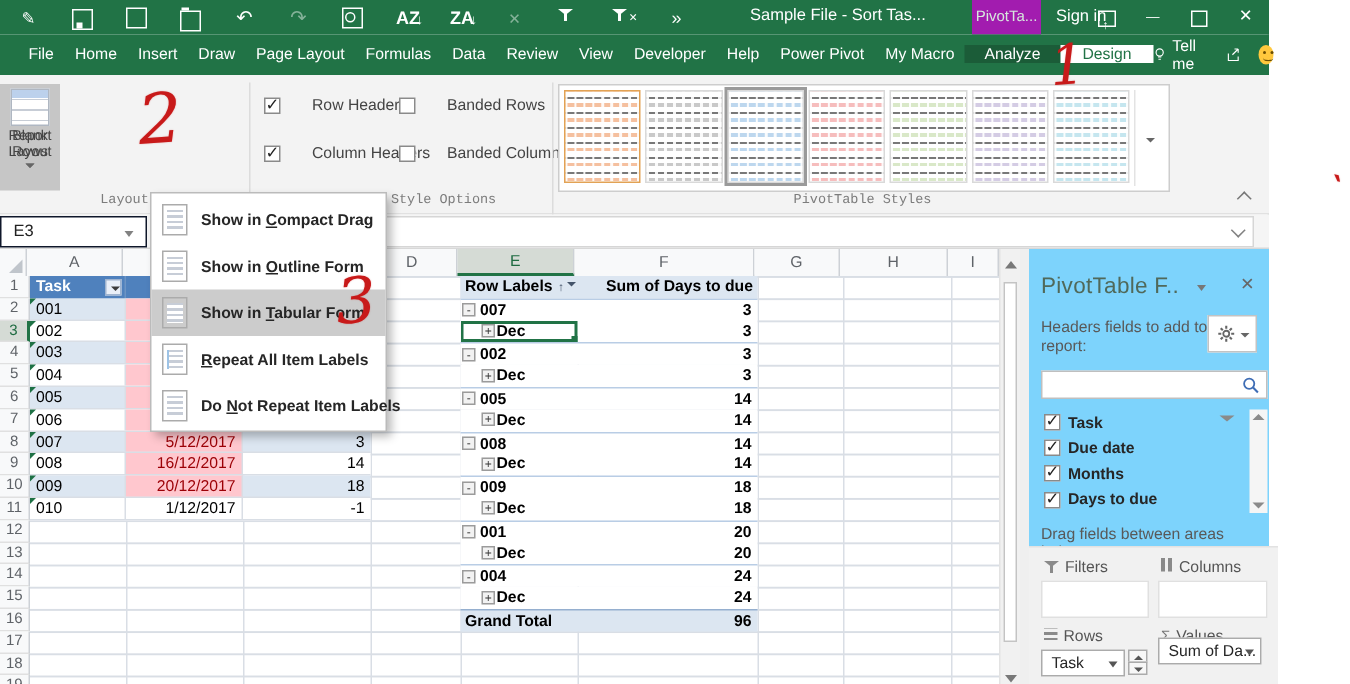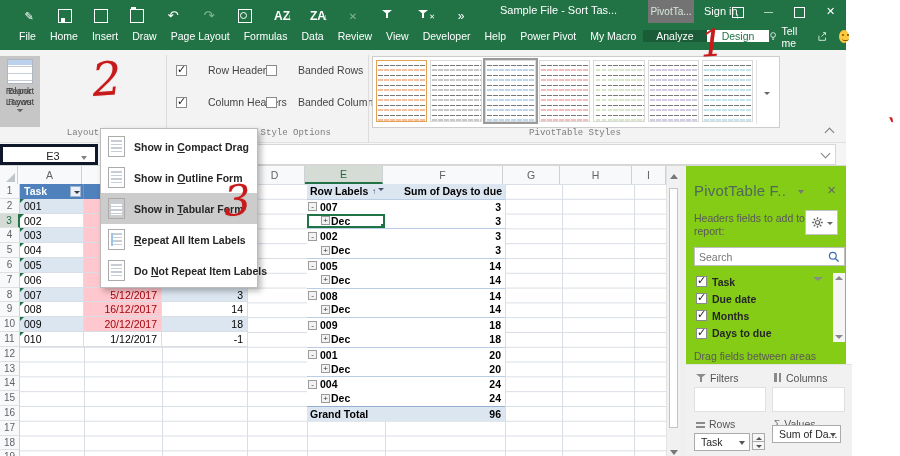--- a/index.html
+++ b/index.html
@@ -3,21 +3,21 @@
 <meta charset="utf-8">
 <style>
   * { margin:0; padding:0; box-sizing:border-box; }
   html,body { background:#fff; }
   body { font-family:"Liberation Sans","DejaVu Sans",sans-serif; }
   #stage { position:relative; width:900px; height:456px; overflow:hidden; background:#fff; }
   .win { position:absolute; left:0; top:0; width:846px; height:456px; background:#fff; border-right:1px solid #9DB3A6; }
 
   
   .titlebar { position:absolute; left:0; top:0; width:846px; height:23px; background:#217346; }
-  .qat { position:absolute; left:22px; top:0; height:23px; display:flex; align-items:flex-end; gap:22px; color:#fff; }
+  .qat { position:absolute; left:12px; top:0; height:23px; display:flex; align-items:center; gap:22px; color:#fff; }
   .qat .qi { width:14px; height:14px; position:relative; display:inline-block; font-size:12px; line-height:14px; text-align:center; color:#fff; }
   .qi.dim { opacity:.45; }
   .qi-pen::before { content:"✎"; font-size:11px; }
   .qi-save { border:1.5px solid #fff; width:11px; height:11px; margin-top:2px; }
   .qi-save::after { content:""; position:absolute; left:2px; bottom:0; width:4px; height:4px; background:#fff; }
   .qi-new { border:1.5px solid #fff; width:9px; height:12px; margin-top:1px; }
   .qi-open { width:12px; height:8px; border:1.5px solid #fff; margin-top:4px; }
   .qi-open::before { content:""; position:absolute; top:-3px; left:0; width:5px; height:2px; background:#fff; }
   .qi-undo::before { content:"↶"; font-size:13px; }
   .qi-redo::before { content:"↷"; font-size:13px; }
@@ -26,21 +26,21 @@
   .qi-sort { display:flex; flex-direction:column; line-height:6px; font-size:7px; font-weight:bold; width:10px; }
   .qi-sort i { font-style:normal; }
   .qi-sort::after { content:"↓"; position:absolute; right:-4px; top:1px; font-size:9px; font-weight:normal; }
   .qi-clear2::before { content:"✕"; font-size:10px; }
   .funnel { position:relative; display:inline-block; width:10px; height:10px; }
   .funnel::before { content:""; position:absolute; left:0; top:1px; border-left:5px solid transparent; border-right:5px solid transparent; border-top:4px solid currentColor; }
   .funnel::after { content:""; position:absolute; left:4px; top:4px; width:2px; height:5px; background:currentColor; }
   .qi-filterx .x2 { position:absolute; right:-3px; bottom:-1px; font-size:7px; font-weight:bold; }
   .qi-more::before { content:"»"; font-size:12px; }
   .doc-title { position:absolute; left:500px; top:4px; color:#fff; font-size:11px; }
-  .ctx-seg { position:absolute; left:648px; top:0; width:46px; height:23px; background:#737373; color:#D6E8DD; font-size:10px; line-height:23px; text-align:center; }
+  .ctx-seg { position:absolute; left:648px; top:0; width:46px; height:23px; background:#a21caf; color:#D6E8DD; font-size:10px; line-height:23px; text-align:center; }
   .signin { position:absolute; left:704px; top:5px; color:#fff; font-size:11px; }
   .winbtns { position:absolute; right:0; top:0; height:23px; display:flex; }
   .winbtns .wb { width:31px; height:23px; color:#fff; text-align:center; line-height:23px; font-size:11px; position:relative; }
   .wb-ropt::before { content:""; position:absolute; left:10px; top:7px; width:10px; height:9px; border:1px solid #fff; }
   .wb-ropt::after { content:"↑"; position:absolute; left:13px; top:5px; font-size:8px; }
   .wb-min::before { content:"—"; font-size:9px; }
   .wb-max::before { content:""; position:absolute; left:10px; top:7px; width:9px; height:9px; border:1px solid #fff; }
   .wb-close::before { content:"✕"; }
 
   
@@ -75,21 +75,21 @@
       repeating-linear-gradient(0deg,var(--c) 0 2px,rgba(0,0,0,0) 2px 5px,#787878 5px 6.5px,rgba(0,0,0,0) 6.5px 10px);
       background-color:#fff; }
   .thumb.first { border-color:#E2A254; }
   .thumb.selth { outline:2px solid #9A9A9A; outline-offset:0; }
   .gal-more { width:20px; display:flex; align-items:center; justify-content:center; border-left:1px solid #E3E3E3; }
   .collapse-chv { position:absolute; right:12px; top:76px; width:8px; height:8px; }
   .collapse-chv::before { content:""; position:absolute; left:0; top:3px; width:6px; height:6px; border-left:1.5px solid #777; border-top:1.5px solid #777; transform:rotate(45deg); }
 
   
   .fbar { position:absolute; left:0; top:143px; width:846px; height:23px; background:#F5F5F5; border-bottom:1px solid #D8D8D8; }
-  .namebox { position:absolute; left:0; top:1px; width:98px; height:21px; background:#fff; border:3px solid #0f172a; font-size:11px; color:#222; padding:3px 0 0 8px;text-align:center; }
+  .namebox { position:absolute; left:0; top:1px; width:98px; height:21px; background:#fff; border:1px solid #0f172a; font-size:11px; color:#222; padding:3px 0 0 8px; }
   .namebox .nb-caret { position:absolute; right:8px; top:9px; border-left:3.5px solid transparent; border-right:3.5px solid transparent; border-top:4px solid #828282; }
   .fx-field { position:absolute; left:100px; top:1px; width:736px; height:21px; background:#fff; border:1px solid #D6D6D6; }
   .fx-chv { position:absolute; right:6px; top:5px; width:7px; height:7px; border-right:1.4px solid #828282; border-bottom:1.4px solid #828282; transform:rotate(45deg); }
 
   
   .sheet { position:absolute; left:0; top:166px; width:666px; height:290px; background:#fff; overflow:hidden; }
   .colhdrs { position:absolute; left:0; top:0; width:666px; height:18px; display:flex; background:#F8F9FA; border-bottom:1px solid #BFC4C9; }
   .corner { width:20px; height:18px; border-right:1px solid #CDD1D6; position:relative; background:#F8F9FA; }
   .corner::after { content:""; position:absolute; right:2px; bottom:2px; border-left:9px solid transparent; border-bottom:9px solid #C0C5CB; }
   .ch { height:18px; border-right:1px solid #CDD1D6; font-size:10.5px; color:#5F6368; text-align:center; line-height:18px; background:#F8F9FA; }
@@ -141,21 +141,21 @@
   .prow.sel .pl::after { content:""; position:absolute; right:0; bottom:0; width:4px; height:4px; background:#217346; }
 
   
   .vsb { position:absolute; left:666px; top:166px; width:14px; height:290px; background:#F1F1F1; border-left:1px solid #E3E3E3; }
   .vsb .sb-up, .vsb .sb-dn { position:absolute; left:3px; width:0; height:0; }
   .vsb .sb-up { top:8px; border-left:4px solid transparent; border-right:4px solid transparent; border-bottom:5px solid #787878; }
   .vsb .sb-dn { top:284px; border-left:4px solid transparent; border-right:4px solid transparent; border-top:5px solid #787878; }
   .vsb .sb-thumb { position:absolute; left:2px; top:22px; width:9px; height:240px; background:#fff; border:1px solid #C4C4C4; }
 
   
-  .pane { position:absolute; left:680px; top:166px; width:166px; height:290px; background:#84cc16; border-left:6px solid #EFEFEF; }
+  .pane { position:absolute; left:680px; top:166px; width:166px; height:290px; background:#7dd3fc; border-left:6px solid #EFEFEF; }
   .p-title { position:absolute; left:8px; top:16px; font-size:15px; color:#50695A; letter-spacing:.2px; }
   .p-title-caret { position:absolute; left:112px; top:24px; border-left:3.5px solid transparent; border-right:3.5px solid transparent; border-top:4px solid #777; }
   .p-close { position:absolute; right:10px; top:15px; font-size:11px; color:#666; }
   .p-close::before { content:"×"; font-size:15px; }
   .p-choose { position:absolute; left:8px; top:46px; width:112px; font-size:10.5px; color:#595959; line-height:13px; }
   .gearbtn { position:absolute; right:8px; top:44px; width:33px; height:25px; background:#fff; border:1px solid #C3C3C3; display:flex; align-items:center; justify-content:center; gap:3px; }
   .p-search { position:absolute; left:8px; top:81px; width:151px; height:19px; border:1px solid #BFBFBF; background:#fff; }
   .p-search input { position:absolute; left:4px; top:1px; width:125px; height:15px; border:none; outline:none; font-size:10.5px; color:#767676; font-family:inherit; background:transparent; }
   .p-search svg { position:absolute; right:4px; top:3px; }
   .fieldbox { position:absolute; left:8px; top:107px; width:151px; height:69px; }
@@ -525,21 +525,20 @@
       <div class="gearbtn">
         <svg width="13" height="13" viewBox="0 0 13 13">
           <circle cx="6.5" cy="6.5" r="2" fill="none" stroke="#666" stroke-width="1.2"></circle>
           <g stroke="#666" stroke-width="1.4">
               <path d="M6.5 1.2v2M6.5 9.8v2M1.2 6.5h2M9.8 6.5h2M2.8 2.8l1.4 1.4M8.8 8.8l1.4 1.4M10.2 2.8 8.8 4.2M4.2 8.8 2.8 10.2"></path>
             </g>
         </svg>
         <span class="drop-caret"></span>
       </div>
       <div class="p-search">
-        <input placeholder="Search" style="">
         <svg width="12" height="12" viewBox="0 0 12 12">
           <circle cx="4.8" cy="4.8" r="3.4" fill="none" stroke="#3E6DB5" stroke-width="1.2"></circle>
           <path d="M7.4 7.4 10.6 10.6" stroke="#3E6DB5" stroke-width="1.4"></path>
         </svg>
       </div>
       <div class="fieldbox">
         <div>
 
         <div class="fld filtered">
             <span class="cb on"></span>

